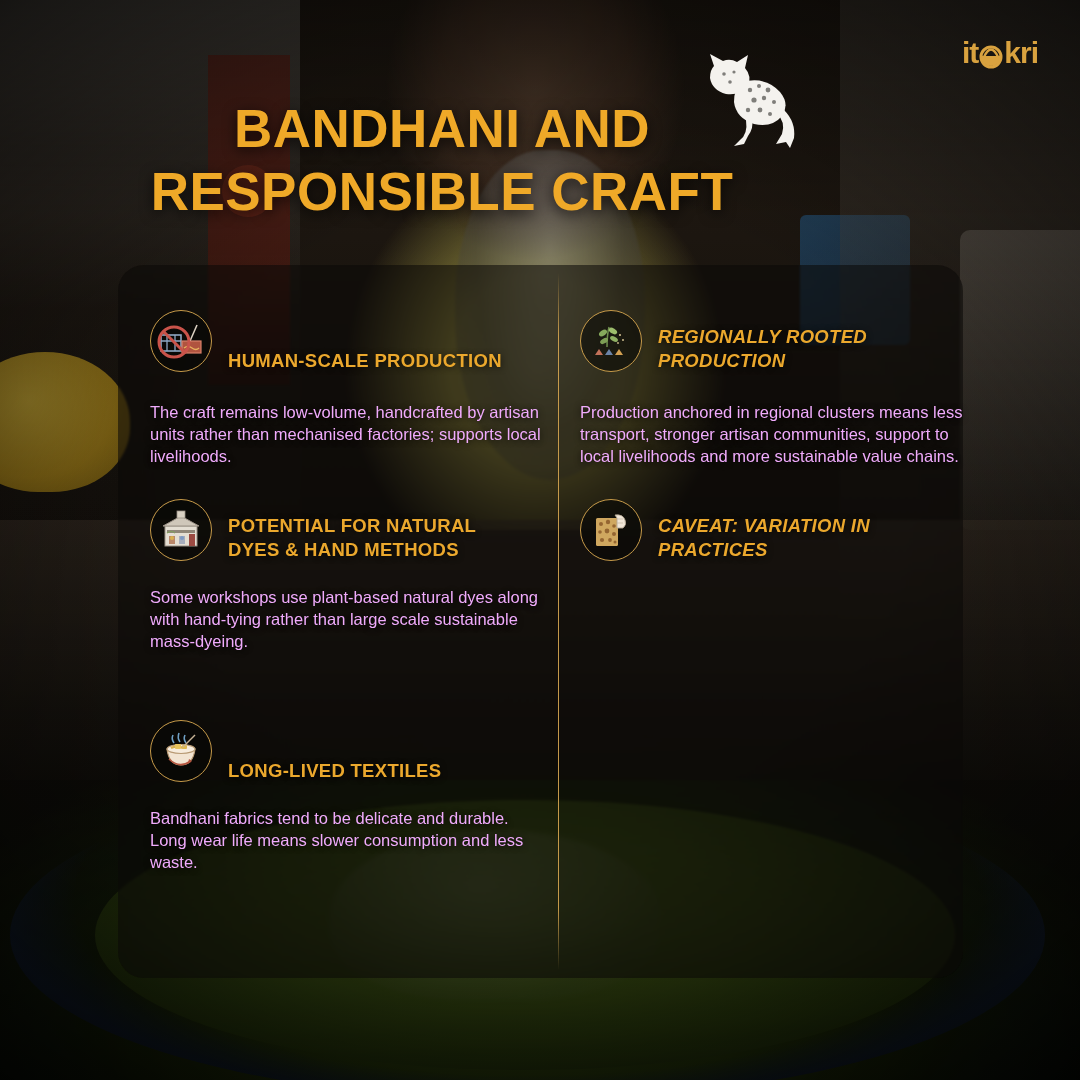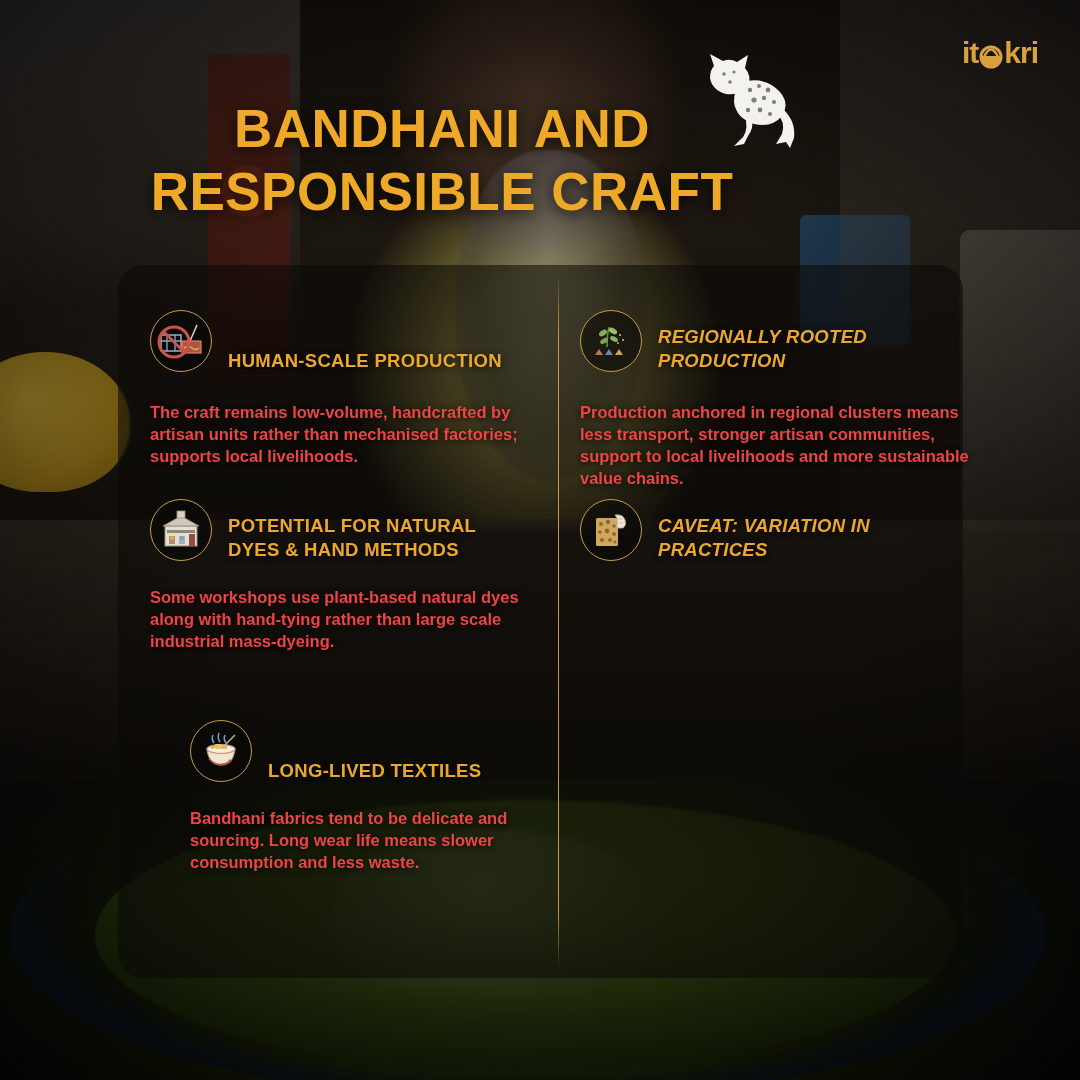--- a/index.html
+++ b/index.html
@@ -138,21 +138,21 @@
     background:linear-gradient(180deg, rgba(196,150,70,0) 0%, rgba(206,160,78,0.95) 9%, rgba(206,160,78,0.95) 91%, rgba(196,150,70,0) 100%);
   }
 
   .grid { position:absolute; inset:0; }
 
   .card { position:absolute; width:400px; }
   .card.col-l { left:32px; }
   .card.col-r { left:462px; }
   .card.row-1 { top:45px; }
   .card.row-2 { top:234px; }
-  .card.row-3 { top:455px;margin-left:40px; }
+  .card.row-3 { top:455px; }
 
   .card-head { display:flex; align-items:flex-end; gap:16px; }
 
   .icon-circle {
     flex:0 0 auto;
     width:62px; height:62px; border-radius:50%;
     border:1.5px solid #c79b4a;
     background:rgba(8,7,5,0.55);
     display:flex; align-items:center; justify-content:center;
     position:relative; overflow:hidden;
@@ -163,26 +163,25 @@
     color:#eba82d;
     font-size:18.5px; font-weight:bold; line-height:1.26;
     letter-spacing:0.3px;
     padding-top:8px;
     max-width:300px;
     text-shadow:0 1px 6px rgba(0,0,0,0.7);
   }
   .card.col-r .card-title { max-width:290px;font-style:italic; }
 
   .card-body {
-    color:#ef4444;
+    color:#f0abfc;
     font-size:16.5px; line-height:1.33;
     margin-top:26px;
     max-width:392px;
     text-shadow:0 1px 6px rgba(0,0,0,0.8);
-    font-weight:bold;
   }
   .card.row-1 .card-body { margin-top:30px; }
 </style>
 </head>
 <body>
 
 <div class="bg">
   <div class="bg-base"></div>
   <div class="bg-shelf-l"></div>
   <div class="bg-redcan"></div>
@@ -301,21 +300,21 @@
             <rect x="12" y="30" width="6" height="8" fill="#b9876a"></rect>
             <rect x="22" y="30" width="6" height="8" fill="#a8aebd"></rect>
             <rect x="32" y="28" width="6" height="12" fill="#9b4a42"></rect>
             <circle cx="15" cy="32" r="2" fill="#d8b04f"></circle>
             <circle cx="25" cy="32" r="2" fill="#7e9ac4"></circle>
             <path d="M10 27 Q14 24 18 27" fill="none" stroke="#7fa05c" stroke-width="1.2"></path>
           </svg>
         </div>
         <div class="card-title">POTENTIAL FOR NATURAL DYES &amp; HAND METHODS</div>
       </div>
-      <div class="card-body">Some workshops use plant-based natural dyes along with hand-tying rather than large scale industrial mass-dyeing.</div>
+      <div class="card-body">Some workshops use plant-based natural dyes along with hand-tying rather than large scale sustainable mass-dyeing.</div>
     </div>
 
     <div class="card col-r row-2">
       <div class="card-head">
         <div class="icon-circle">
           <svg width="48" height="48" viewBox="0 0 48 48">
             <rect x="9" y="12" width="22" height="28" rx="1.5" fill="#cfa75f"></rect>
             <g fill="#8a5a2a" opacity="0.85">
               <circle cx="14" cy="18" r="2"></circle>
                 <circle cx="21" cy="16" r="2.2"></circle>
@@ -347,20 +346,20 @@
             <path d="M16 8 Q14 12 17 16" fill="none" stroke="#6f9fc4" stroke-width="1.6"></path>
             <path d="M22 6 Q20 11 23 15" fill="none" stroke="#6f9fc4" stroke-width="1.6"></path>
             <path d="M28 8 Q26 12 29 16" fill="none" stroke="#6f9fc4" stroke-width="1.6"></path>
             <line x1="26" y1="20" x2="38" y2="8" stroke="#c8b396" stroke-width="1.4"></line>
             <path d="M12 32 Q22 42 34 34" fill="none" stroke="#b5543f" stroke-width="1.6"></path>
             <path d="M32 32 L35 34 L31 36 Z" fill="#b5543f"></path>
           </svg>
         </div>
         <div class="card-title">LONG-LIVED TEXTILES</div>
       </div>
-      <div class="card-body">Bandhani fabrics tend to be delicate and sourcing. Long wear life means slower consumption and less waste.</div>
+      <div class="card-body">Bandhani fabrics tend to be delicate and durable. Long wear life means slower consumption and less waste.</div>
     </div>
 
     <div class="card col-r row-3">
     </div>
 
   </div>
 </div>
 
 </body></html>

